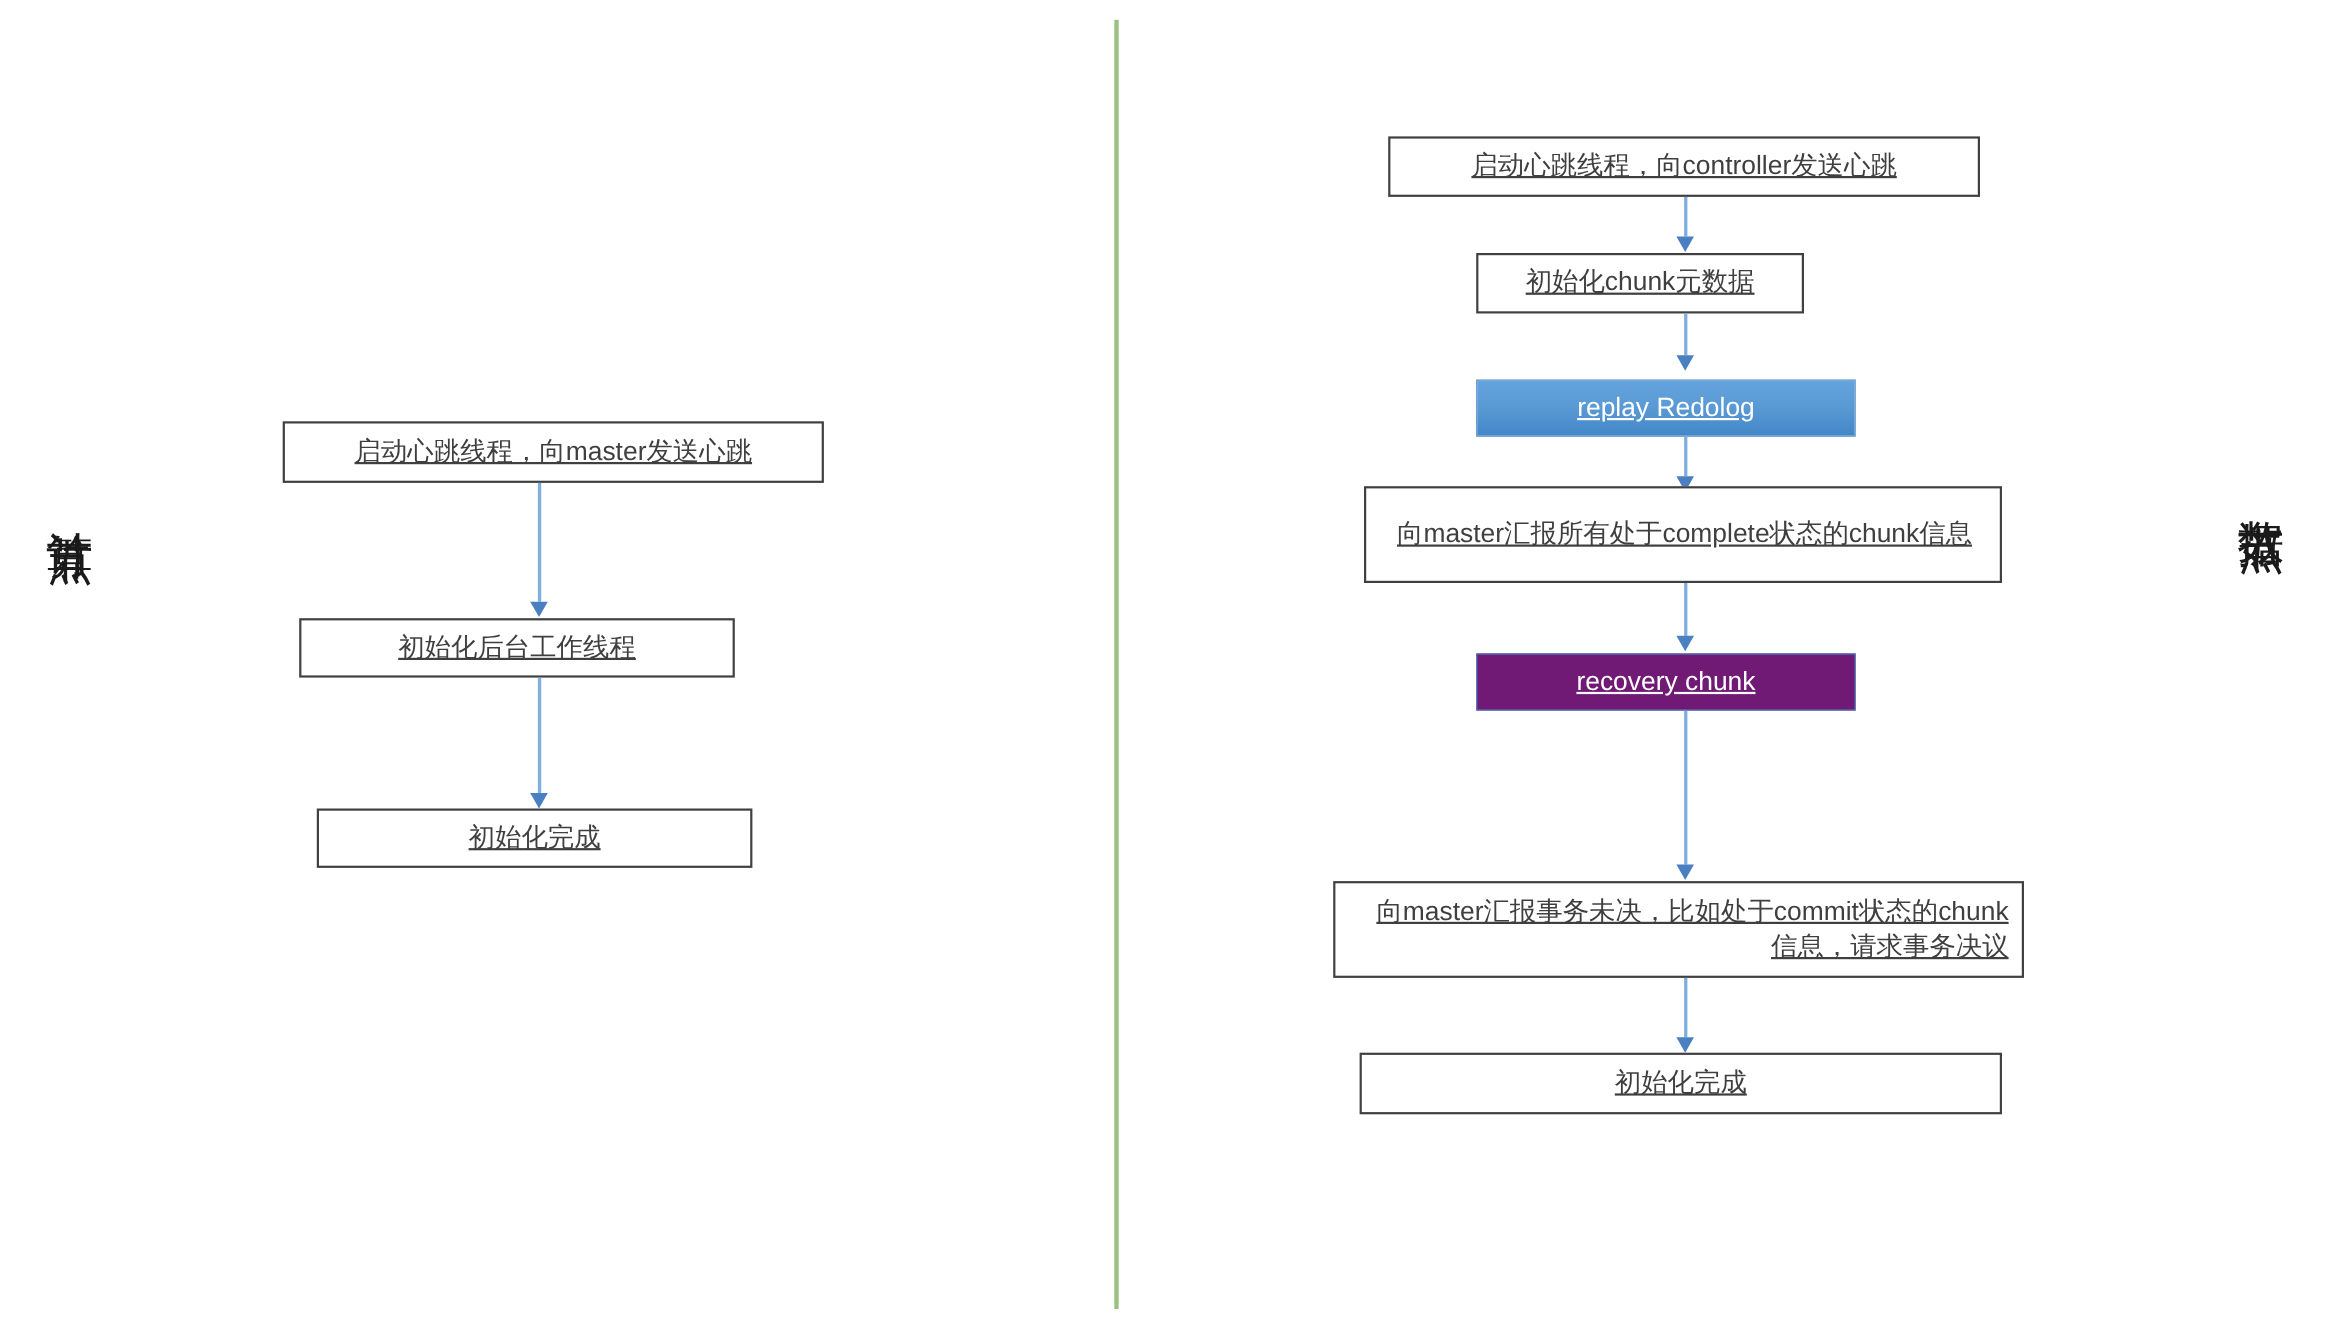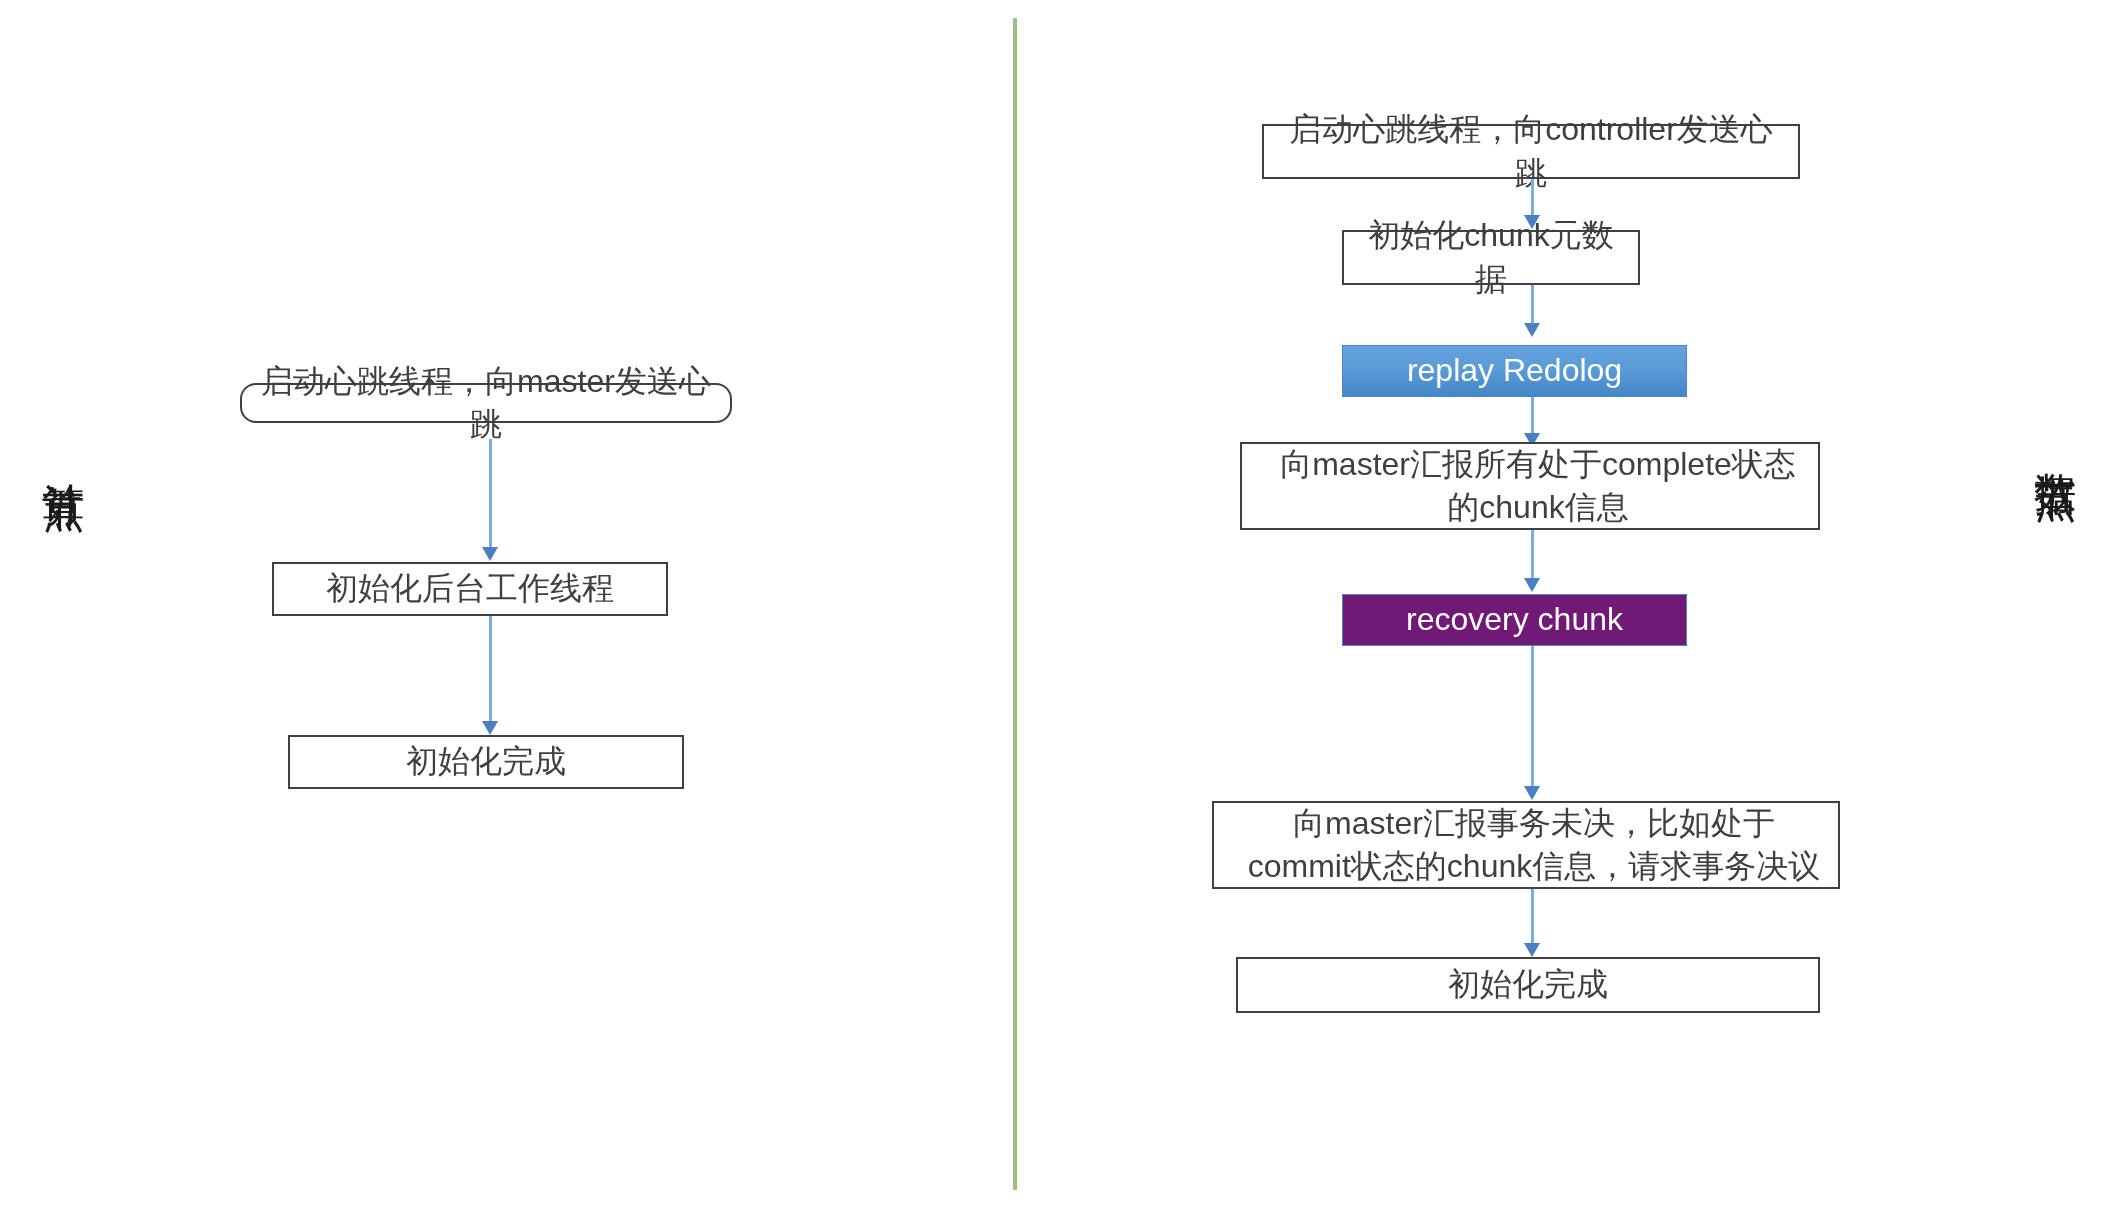--- a/index.html
+++ b/index.html
@@ -38,28 +38,29 @@
     white-space: nowrap;
   }
 
   
   .node {
     position: absolute;
     box-sizing: border-box;
     border: 2px solid #404040;
     background: #ffffff;
     color: #3f3f3f;
-    font-size: 32px;
+    font-size: 24px;
     line-height: 1.35;
     display: flex;
     align-items: center;
     padding: 4px 12px;
+    text-decoration: underline;
   }
   .node.center { justify-content: center; text-align: center; }
-  .node.left   { justify-content: flex-start; text-align: center; padding-left: 28px; }
+  .node.left   { justify-content: flex-start; text-align: right; padding-left: 28px; }
 
   .node.filled {
     border: 1px solid #4a87c4;
     background: linear-gradient(to bottom, #64a3dd 0%, #5b9bd5 45%, #4387c9 100%);
     color: #ffffff;
     justify-content: center;
     text-align: center;
   }
   .node.filled.flat {
     background: #701a75;
@@ -91,21 +92,21 @@
 </style>
 </head>
 <body>
 
 <div id="canvas">
 
   <div class="divider" style="left:1013px; top:18px; width:4px; height:1172px;"></div>
 
   <div class="side-label" style="left:38px; top:450px;">计算节点</div>
 
-  <div class="node center" style="left:240px; top:383px; width:492px; height:40px;border-radius:16px;">启动心跳线程，向master发送心跳</div>
+  <div class="node center" style="left:257px; top:383px; width:492px; height:56px;">启动心跳线程，向master发送心跳</div>
 
   <div class="conn" style="left:489px; top:439px;">
     <div class="shaft" style="height:108px;"></div>
     <div class="head" style="top:108px;"></div>
   </div>
 
   <div class="node center" style="left:272px; top:562px; width:396px; height:54px;">初始化后台工作线程</div>
 
   <div class="conn" style="left:489px; top:616px;">
     <div class="shaft" style="height:105px;"></div>

